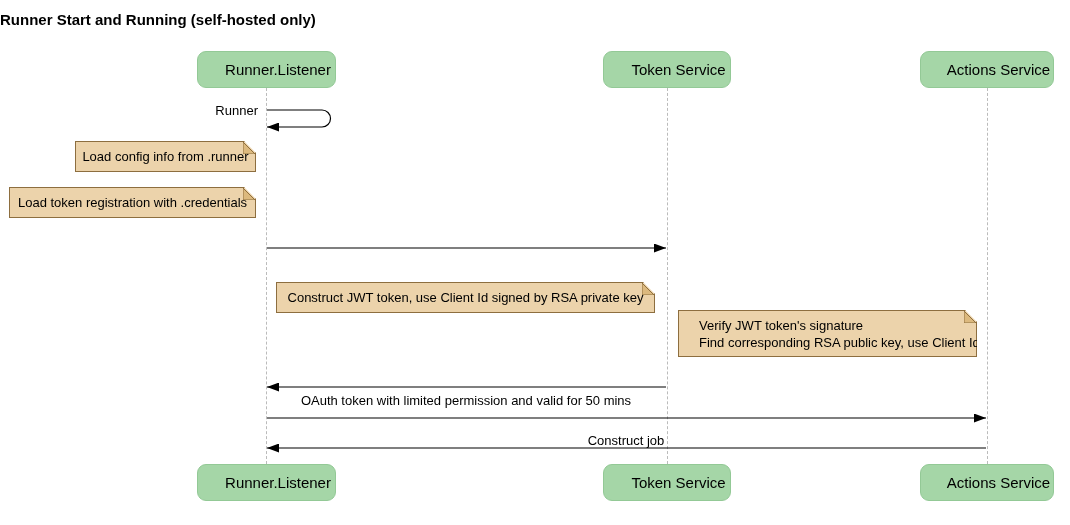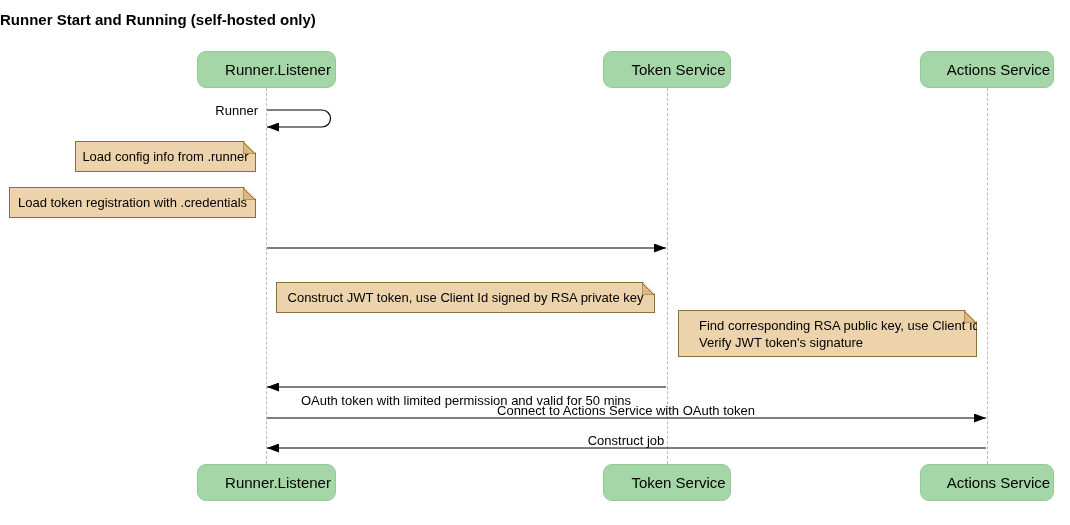--- a/index.html
+++ b/index.html
@@ -111,24 +111,23 @@
   </div>
 
   <div class="note" style="left:276px;top:265px;width:379px;height:31px;margin-top:17px;">
     <span>Construct JWT token, use Client Id signed by RSA private key</span>
     <svg class="fold" width="12" height="12" viewBox="0 0 12 12">
       <path d="M0,0 L12,12 L0,12 Z" style="fill:var(--note-fold,#dcb97e);stroke:var(--note-border,#8d6e3f);stroke-width:1;"></path>
     </svg>
   </div>
 
   <div class="note left-align" style="left:678px;top:310px;width:299px;height:47px;">
+    <span>Verify JWT token's signature</span>
     <span>Find corresponding RSA public key, use Client Id</span>
-    <span>Verify JWT token's signature</span>
     <svg class="fold" width="12" height="12" viewBox="0 0 12 12">
       <path d="M0,0 L12,12 L0,12 Z" style="fill:var(--note-fold,#dcb97e);stroke:var(--note-border,#8d6e3f);stroke-width:1;"></path>
     </svg>
   </div>
 
   <div class="msg-label" style="left:466px;top:393px;">OAuth token with limited permission and valid for 50 mins</div>
-  <div class="msg-label" style="left:626px;top:403px;">Connect to Actions Service with OAuth token</div>
   <div class="msg-label" style="left:626px;top:433px;">Construct job</div>
 
 </div>
 
 </body></html>

